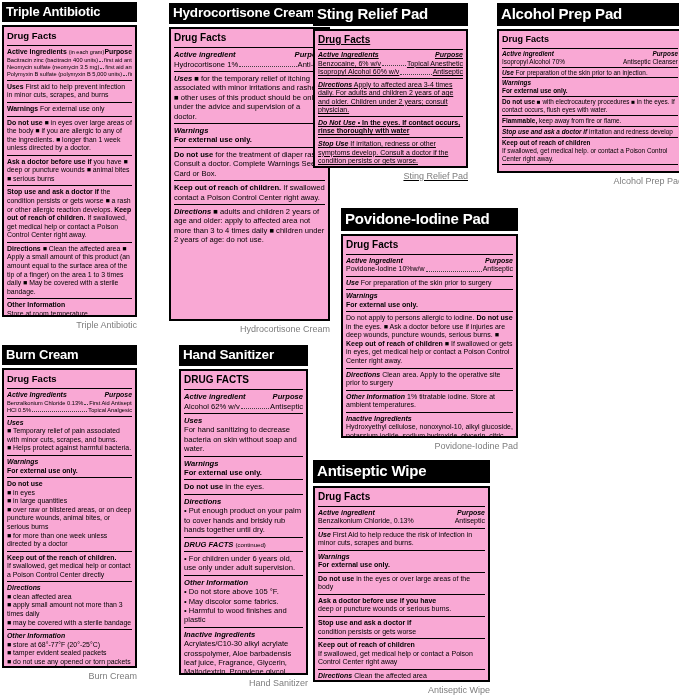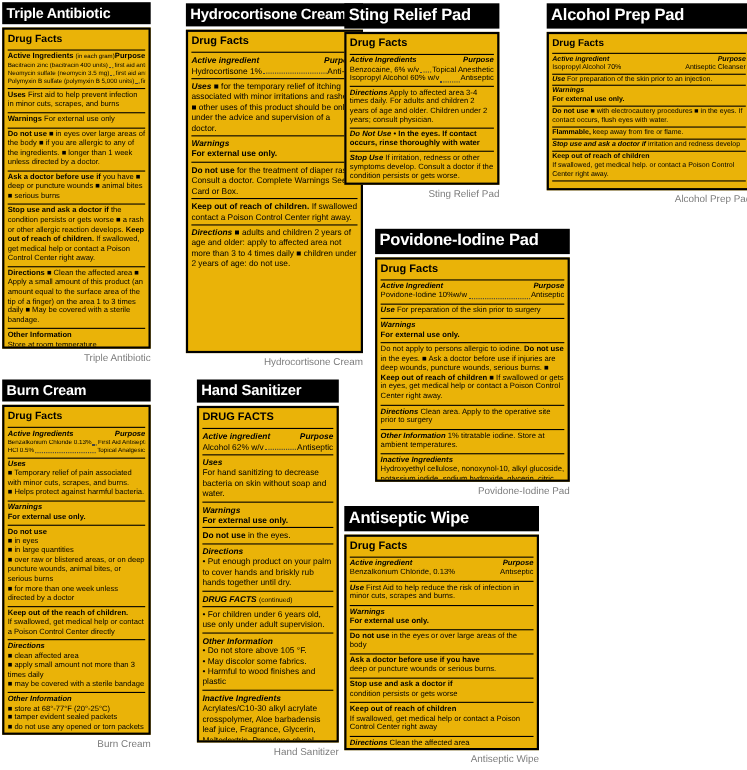--- a/index.html
+++ b/index.html
@@ -1,20 +1,20 @@
 <!DOCTYPE html>
 <html><head>
 <meta charset="utf-8">
 <style>
   html,body{margin:0;padding:0;background:#fff;}
   #sheet{position:relative;width:679px;height:700px;background:#fff;overflow:hidden;
          font-family:"Liberation Sans",sans-serif;color:#000;-webkit-font-smoothing:antialiased;}
   .lbl{position:absolute;}
   .tbar{background:#000;color:#fff;font-weight:bold;padding:3px 4px;line-height:1.1;letter-spacing:-0.2px;}
-  .dfbox{border:2px solid #000;margin-top:3px;padding:1px 3px;overflow:hidden;background:#eab308;}
+  .dfbox{border:2px solid #000;margin-top:3px;padding:1px 3px;overflow:hidden;background:#f9a8d4;}
   .df{font-weight:bold;padding:2px 0 3px;}
   .sec{border-top:1px solid #000;padding:2px 0;}
   .h{font-weight:bold;}
   .hi{font-weight:bold;font-style:italic;}
   .hb{display:block;}
   .tb{display:block;white-space:pre-line;}
   .t{white-space:pre-line;}
   .phead{display:flex;justify-content:space-between;font-weight:bold;}
   .prow{display:flex;white-space:nowrap;overflow:hidden;}
   .dots{flex:1;border-bottom:1px dotted #444;margin:0 1px 2px 1px;min-width:4px;}
@@ -196,21 +196,21 @@
         </div>
       <div class="sec">
           <span class="hi hb">Inactive Ingredients</span>
           <span class="tb">Acrylates/C10-30 alkyl acrylate crosspolymer, Aloe barbadensis leaf juice, Fragrance, Glycerin, Maltodextrin, Propylene glycol, Tocopheryl acetate, Triethanolamine, Water.</span>
         </div>
 
     </div>
     <div class="cap">Hand Sanitizer</div>
   </div>
 
-  <div class="lbl c3 sr" style="top:3px;left:313px;width:141px;">
+  <div class="lbl c3 sr" style="top:3px;left:313px;width:155px;text-decoration:underline;">
     <div class="tbar">Sting Relief Pad</div>
     <div class="dfbox" style="height:133px;">
       <div class="df it">Drug Facts</div>
       <div class="sec">
         <div class="phead">
           <span class="hi">Active Ingredients</span>
           <span class="hi">Purpose</span>
         </div>
         <div class="prow">
             <span>Benzocaine, 6% w/v</span>

